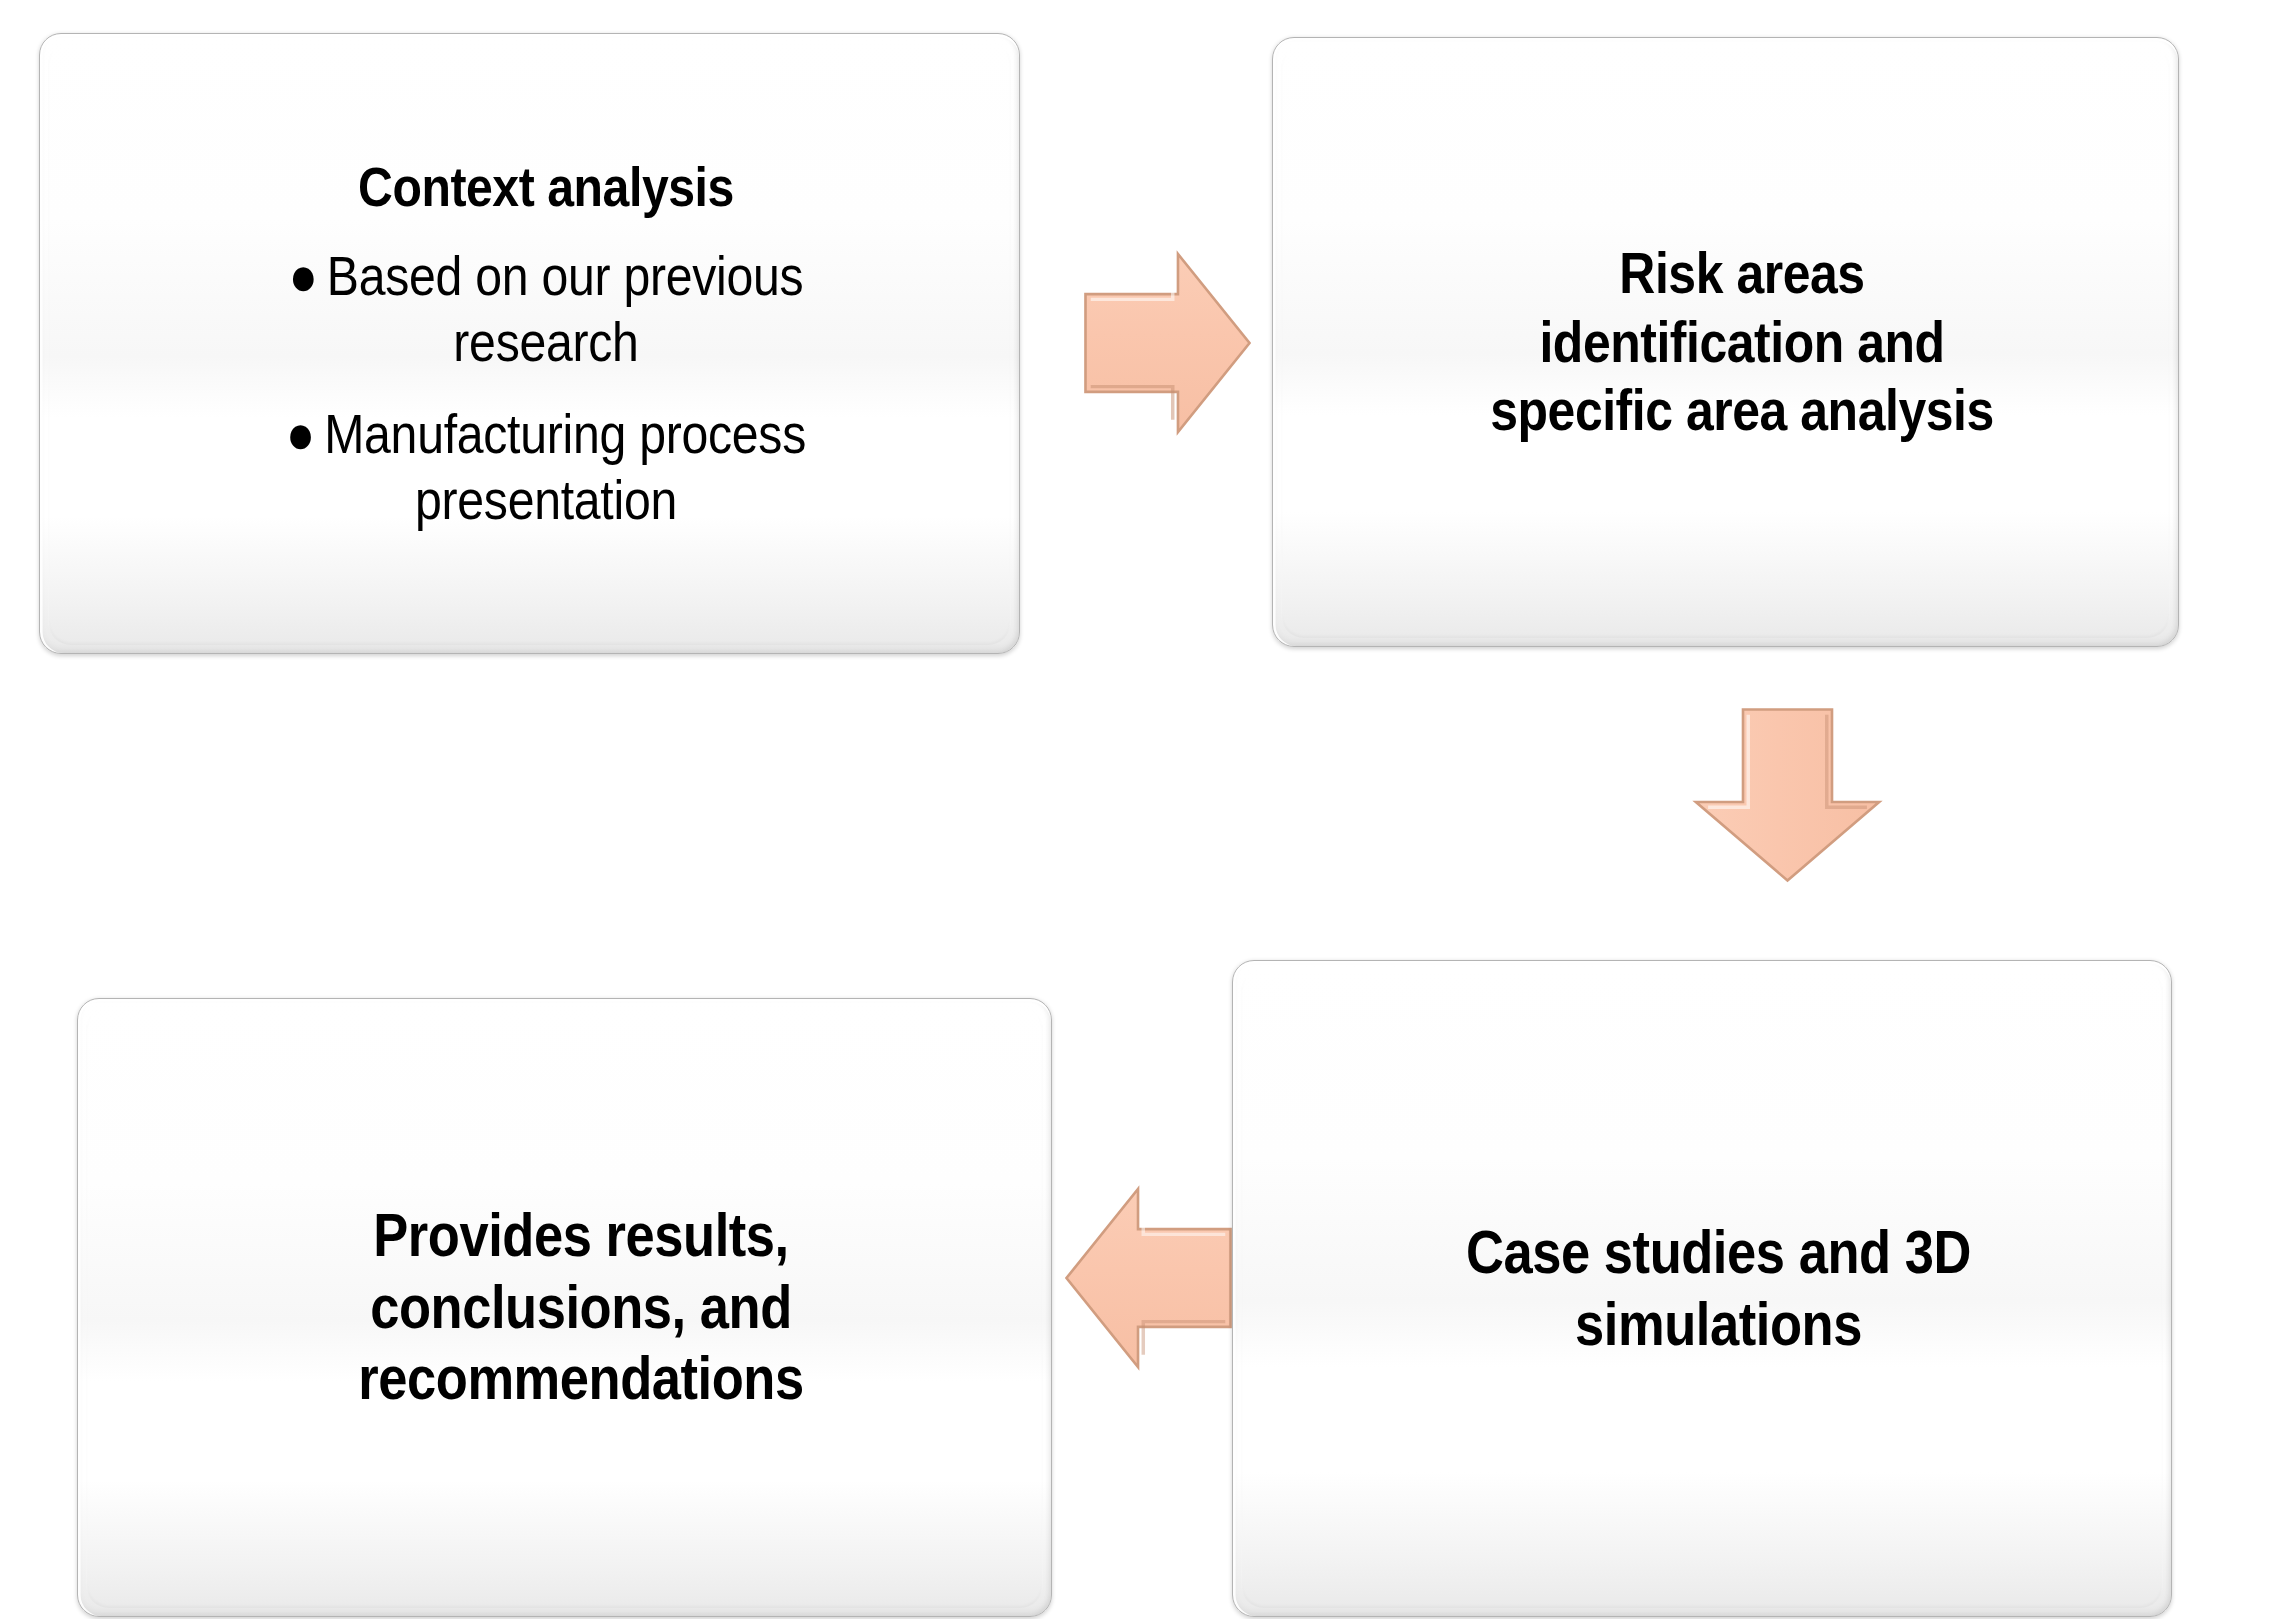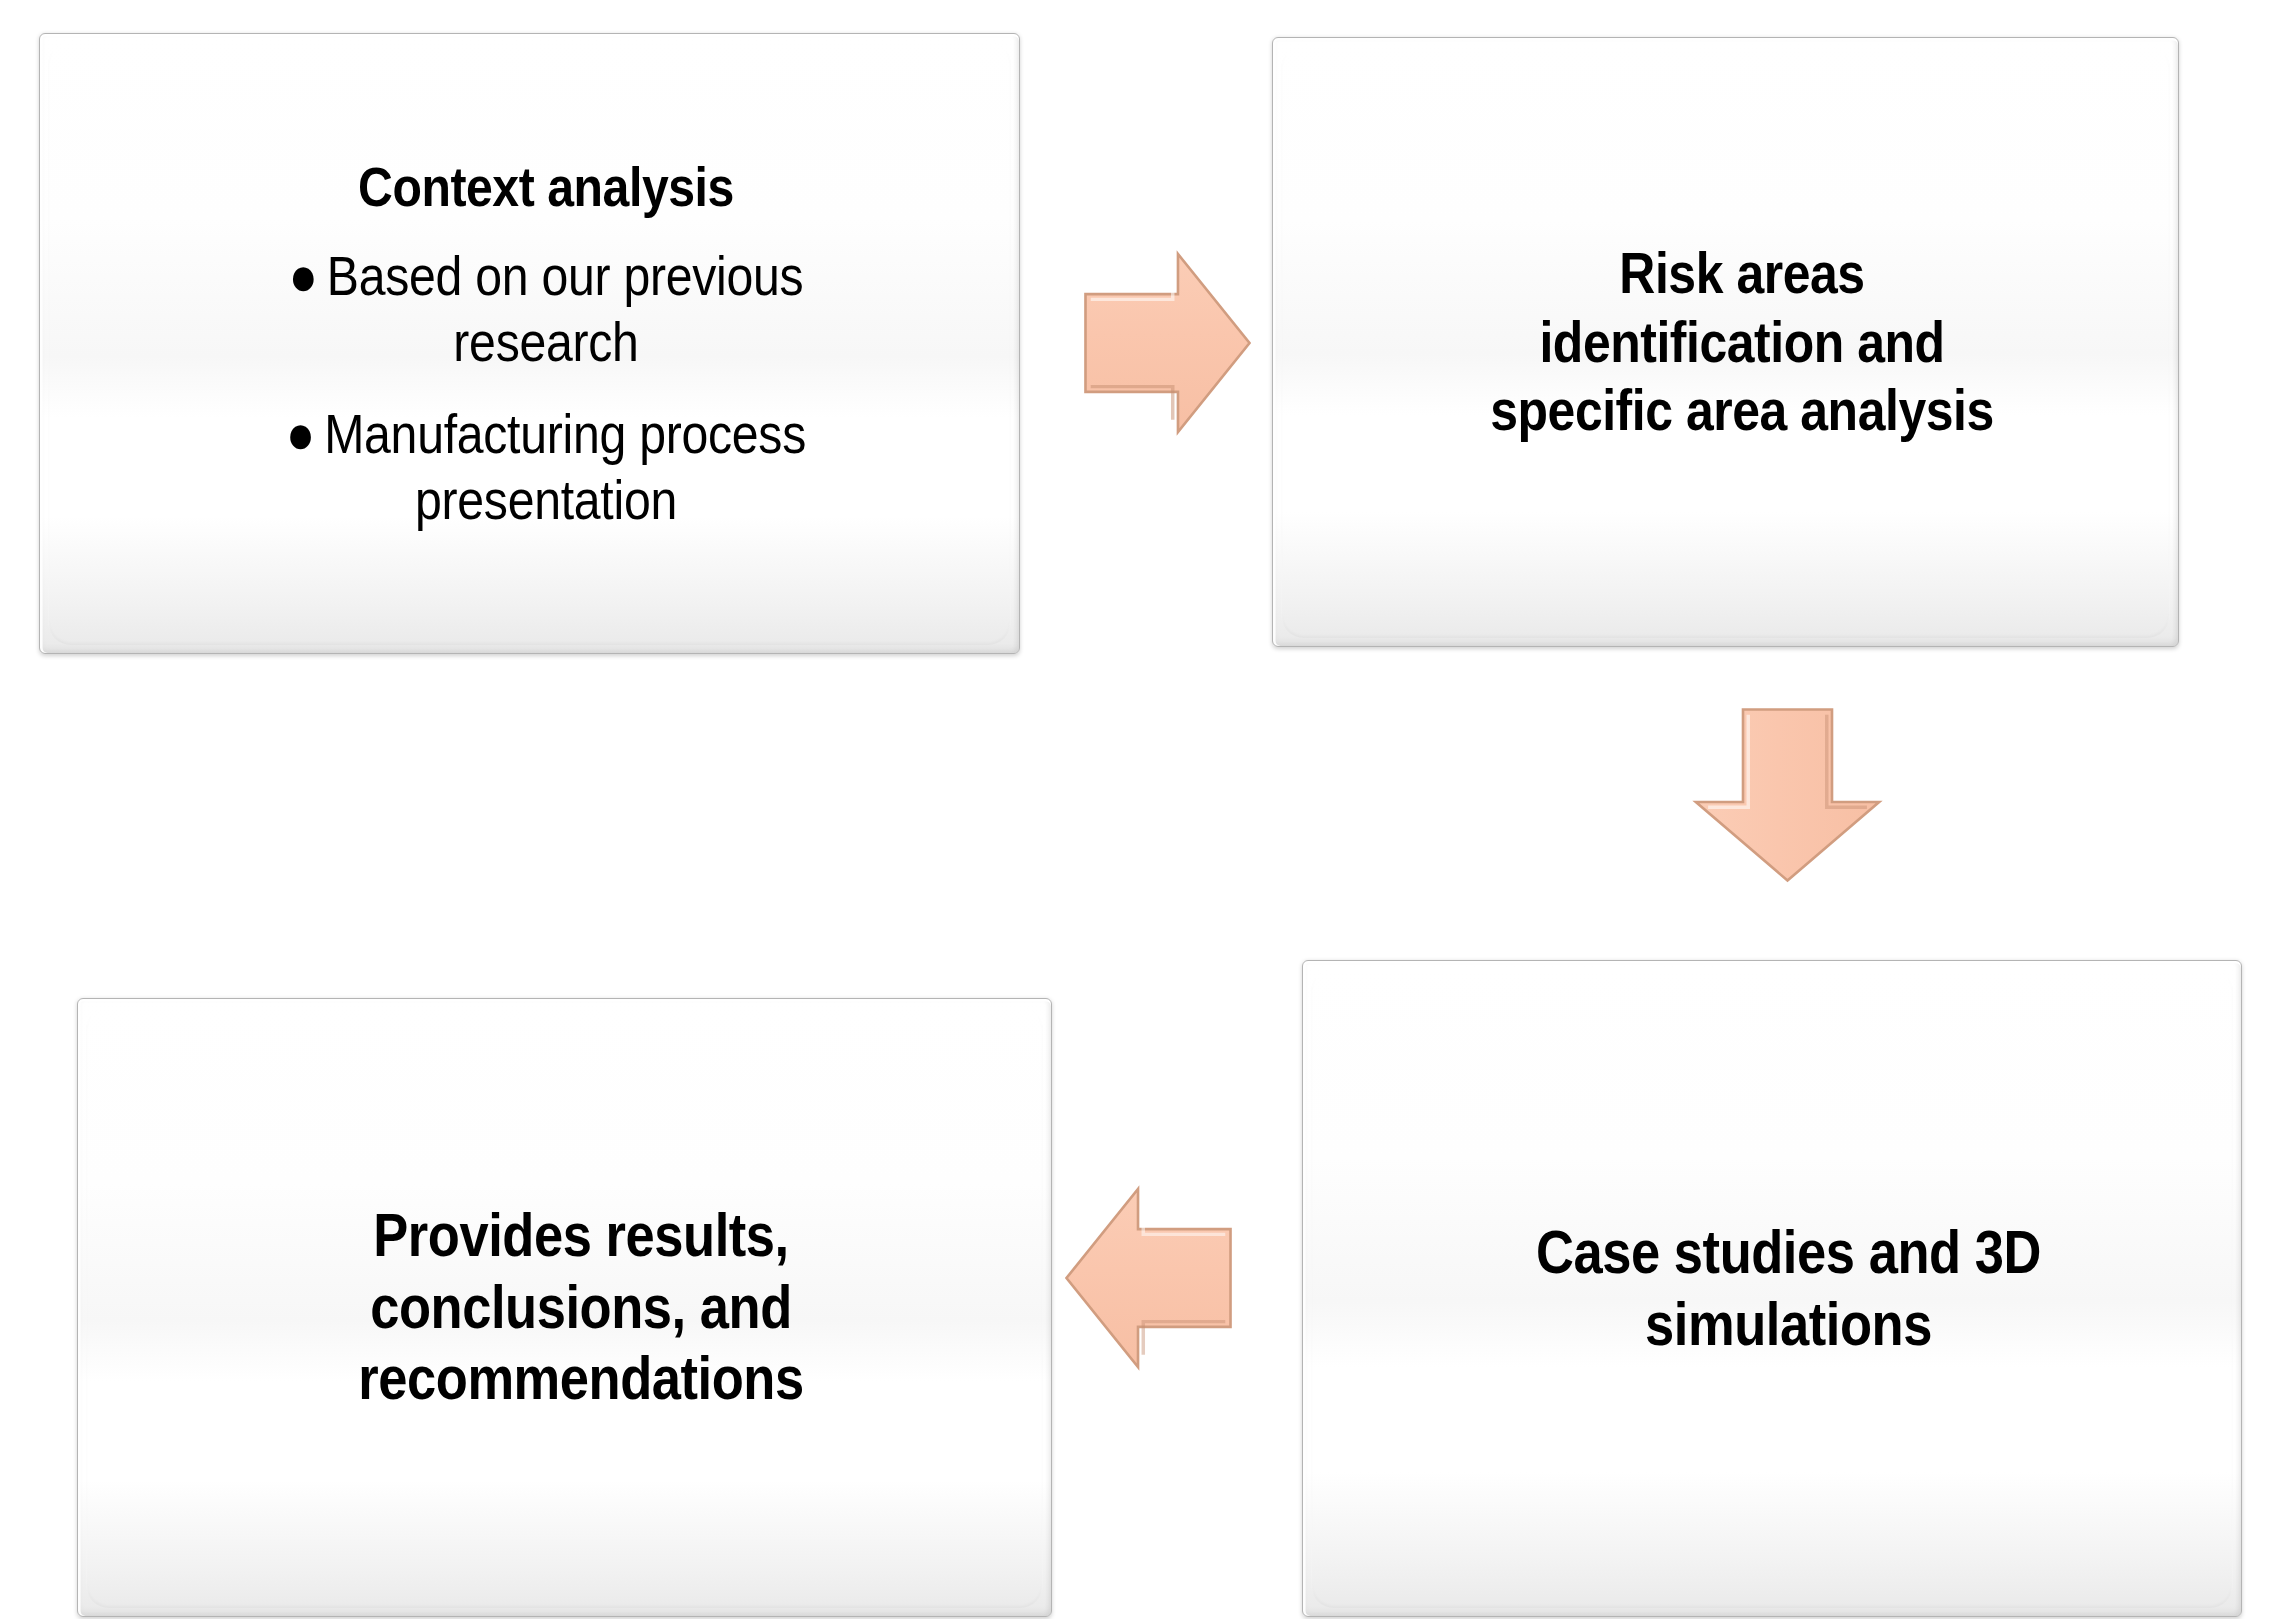--- a/index.html
+++ b/index.html
@@ -13,21 +13,21 @@
     height: 1620px;
     background: #ffffff;
     overflow: hidden;
     font-family: "Liberation Sans", sans-serif;
   }
 
   
   .node {
     position: absolute;
     box-sizing: border-box;
-    border-radius: 6px;
+    border-radius: 22px;
     background:
       linear-gradient(to bottom,
         #ffffff 0%,
         #fefefe 30%,
         #f7f7f7 52%,
         #ffffff 62%,
         #ffffff 78%,
         #f2f2f2 92%,
         #e9e9e9 100%);
     border: 1.7px solid #b4b4b4;
@@ -91,21 +91,21 @@
     font-weight: bold;
     font-size: 61px;
     letter-spacing: -0.5px;
     transform: scaleX(0.86);
   }
 
   
   #node-context       { left: 39px;   top: 33px;   width: 981px; height: 621px; }
   #node-risk          { left: 1272px; top: 37px;   width: 907px; height: 610px; }
   #node-results       { left: 33px;   top: 998px; width: 975px; height: 619px; margin-left: 44px; }
-  #node-case          { left: 1302px; top: 960px; width: 940px; height: 657px; }
+  #node-case          { left: 1232px; top: 960px; width: 940px; height: 657px; }
 
   
   .arrow {
     position: absolute;
   }
   #arrow-right  { left: 1082px; top: 245px;  width: 171px; height: 196px; }
   #arrow-down   { left: 1687px; top: 706px;  width: 201px; height: 178px; }
   #arrow-left   { left: 1063px; top: 1180px; width: 171px; height: 196px; }
 </style>
 </head>

